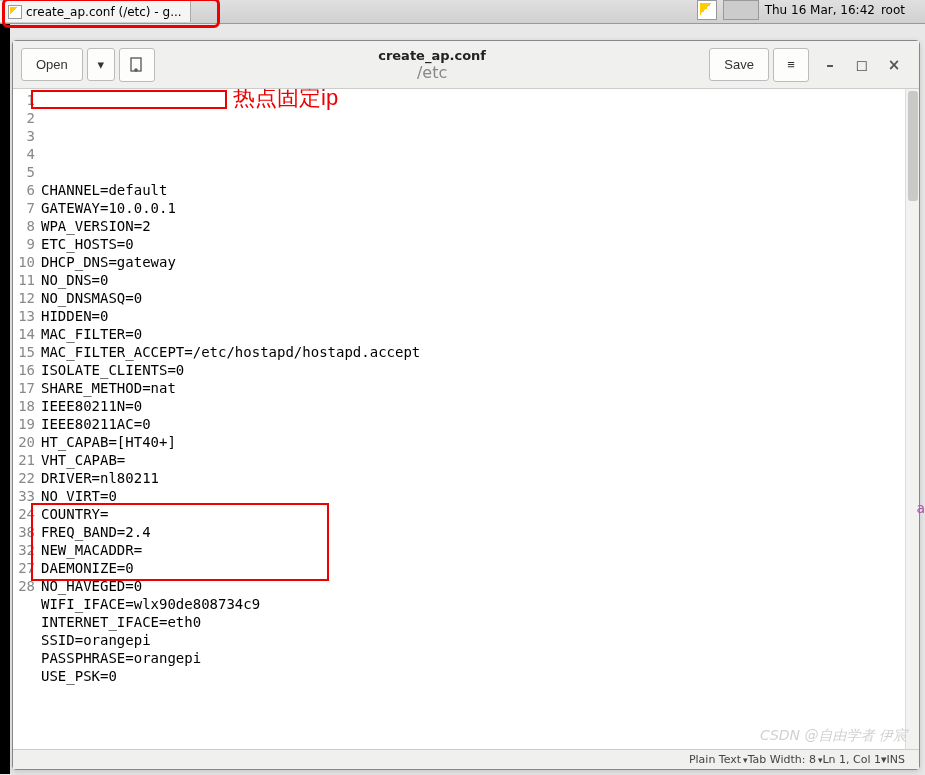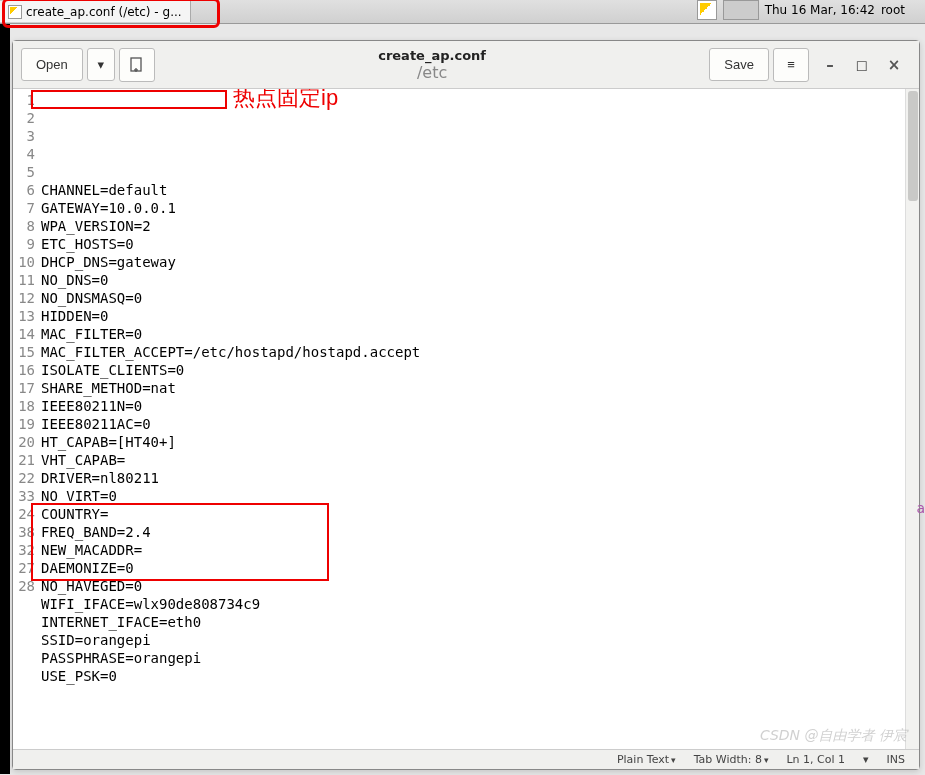--- a/index.html
+++ b/index.html
@@ -195,21 +195,21 @@
       background: #c9c9c7;
       border-radius: 3px;
     }
     .statusbar {
       height: 20px;
       background: #f0f0ee;
       border-top: 1px solid #ccc;
       display: flex;
       align-items: center;
       justify-content: flex-end;
-      gap: 18px;
+      gap: 0;
       padding: 0 14px;
       font-size: 11px;
       color: #444;
     }
     .status-item { display: flex; align-items: center; gap: 2px; }
     .dd-small::after { content: ' ▾'; font-size: 9px; }
     .annot-box {
       position: absolute;
       border: 2px solid #e00;
       pointer-events: none;

